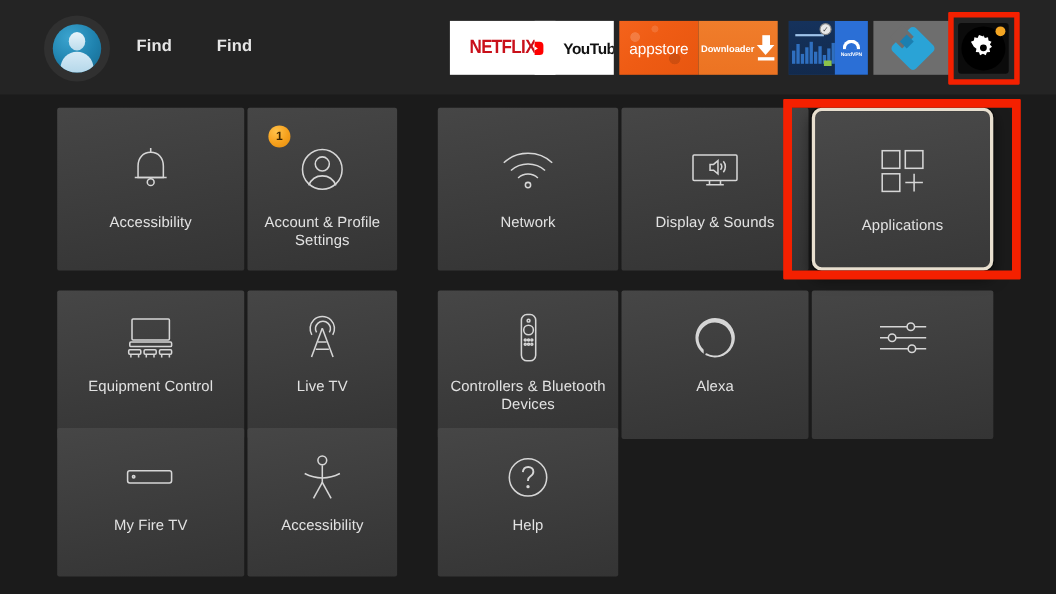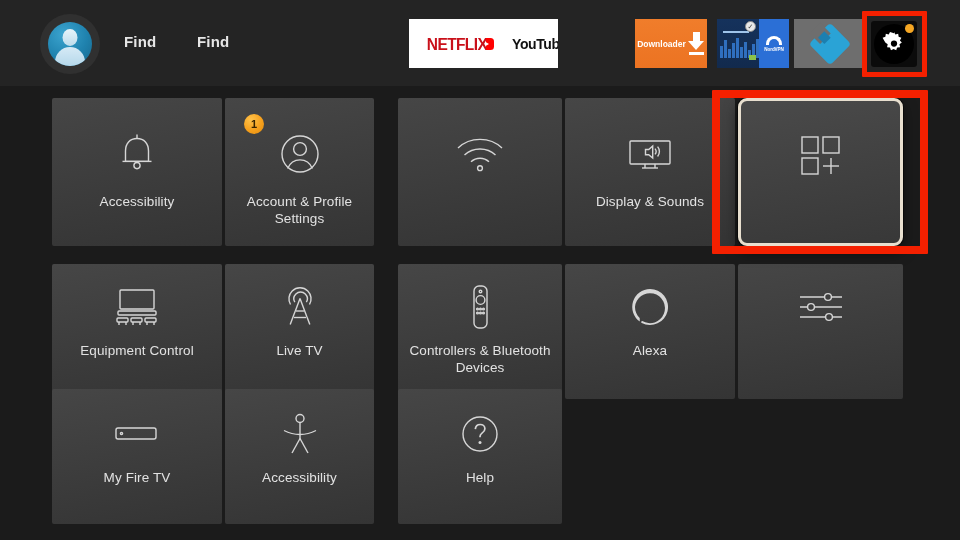--- a/index.html
+++ b/index.html
@@ -221,21 +221,21 @@
   .tile.r1 .icon { top: 32px; height: 48px; }
   .tile.r1 .label { top: 95px; }
   .tile.r2 { top: 164px; height: 135px; margin-top: 14px; }
   .tile.r2 .icon { top: 20px; height: 46px; }
   .tile.r2 .label { top: 78px; }
   .tile.r3 { top: 303px; height: 135px; }
   .tile.r3 .icon { top: 22px; height: 46px; }
   .tile.r3 .label { top: 80px; }
 
   .c0 { left: 52px; width: 170px; }
-  .c1 { left: 225px; width: 149px; }
+  .c1 { left: 225px; width: 136px; }
   .c2 { left: 398px; width: 164px; }
   .c3 { left: 565px; width: 170px; }
   .c4 { left: 738px; width: 165px; }
 
   #notif-badge {
     position: absolute;
     left: 192px; top: 16px;
     width: 20px; height: 20px;
     border-radius: 50%;
     background: radial-gradient(circle at 35% 28%, #ffc24a 0%, #f6a01c 55%, #e08c10 100%);
@@ -287,20 +287,23 @@
       <span class="netflix-word">NETFLIX</span>
     </div>
 
     <div class="apptile" id="app-youtube">
       <span class="yt-wrap">
         <span class="yt-play"></span>
         <span class="yt-word">YouTube</span>
       </span>
     </div>
 
+    <div class="apptile" id="app-appstore">
+      <span class="appstore-word">appstore</span>
+    </div>
 
     <div class="apptile" id="app-downloader">
       <span class="dl-wrap">
         <span class="dl-word">Downloader</span>
         <span class="dl-arrow">
           <span class="stem"></span>
             <span class="head"></span>
             <span class="bar"></span>
         </span>
       </span>
@@ -378,20 +381,21 @@
 
     <div class="tile r1 c2" id="tile-network">
       <div class="icon">
         <svg width="52" height="42" viewBox="0 0 52 42">
           <path class="stroke" d="M4 15c12-11.5 32-11.5 44 0"></path>
           <path class="stroke" d="M10.5 22c8.6-8 22.4-8 31 0"></path>
           <path class="stroke" d="M17 28.8c5.2-4.7 12.8-4.7 18 0"></path>
           <circle class="stroke" cx="26" cy="35.2" r="2.4"></circle>
         </svg>
       </div>
+      <div class="label">Network</div>
     </div>
 
     <div class="tile r1 c3" id="tile-display-sounds">
       <div class="icon">
         <svg width="50" height="40" viewBox="0 0 50 40">
           <rect class="stroke" x="5" y="7" width="40" height="23" rx="1"></rect>
           <line class="stroke" x1="17" y1="34" x2="33" y2="34"></line>
           <line class="stroke" x1="20" y1="30" x2="20" y2="34"></line>
           <line class="stroke" x1="30" y1="30" x2="30" y2="34"></line>
           <path class="stroke" d="M20.5 15.5h3.2l4-3.4v12l-4-3.4h-3.2z"></path>
@@ -405,20 +409,21 @@
     <div class="tile r1 c4" id="tile-applications">
       <div class="icon">
         <svg width="52" height="50" viewBox="0 0 52 50">
           <rect class="stroke" x="7" y="5" width="16" height="16"></rect>
           <rect class="stroke" x="28" y="5" width="16" height="16"></rect>
           <rect class="stroke" x="7" y="26" width="16" height="16"></rect>
           <line class="stroke" x1="36" y1="26" x2="36" y2="42"></line>
           <line class="stroke" x1="28" y1="34" x2="44" y2="34"></line>
         </svg>
       </div>
+      <div class="label">Applications</div>
     </div>
 
     <div class="tile r2 c0" id="tile-equipment-control">
       <div class="icon">
         <svg width="54" height="44" viewBox="0 0 54 44">
           <rect class="stroke" x="10" y="5" width="34" height="19" rx="1"></rect>
           <rect class="stroke" x="8" y="26" width="38" height="4" rx="1"></rect>
           <rect class="stroke" x="7" y="33" width="11" height="4" rx="1"></rect>
           <rect class="stroke" x="21" y="33" width="11" height="4" rx="1"></rect>
           <rect class="stroke" x="35" y="33" width="11" height="4" rx="1"></rect>

